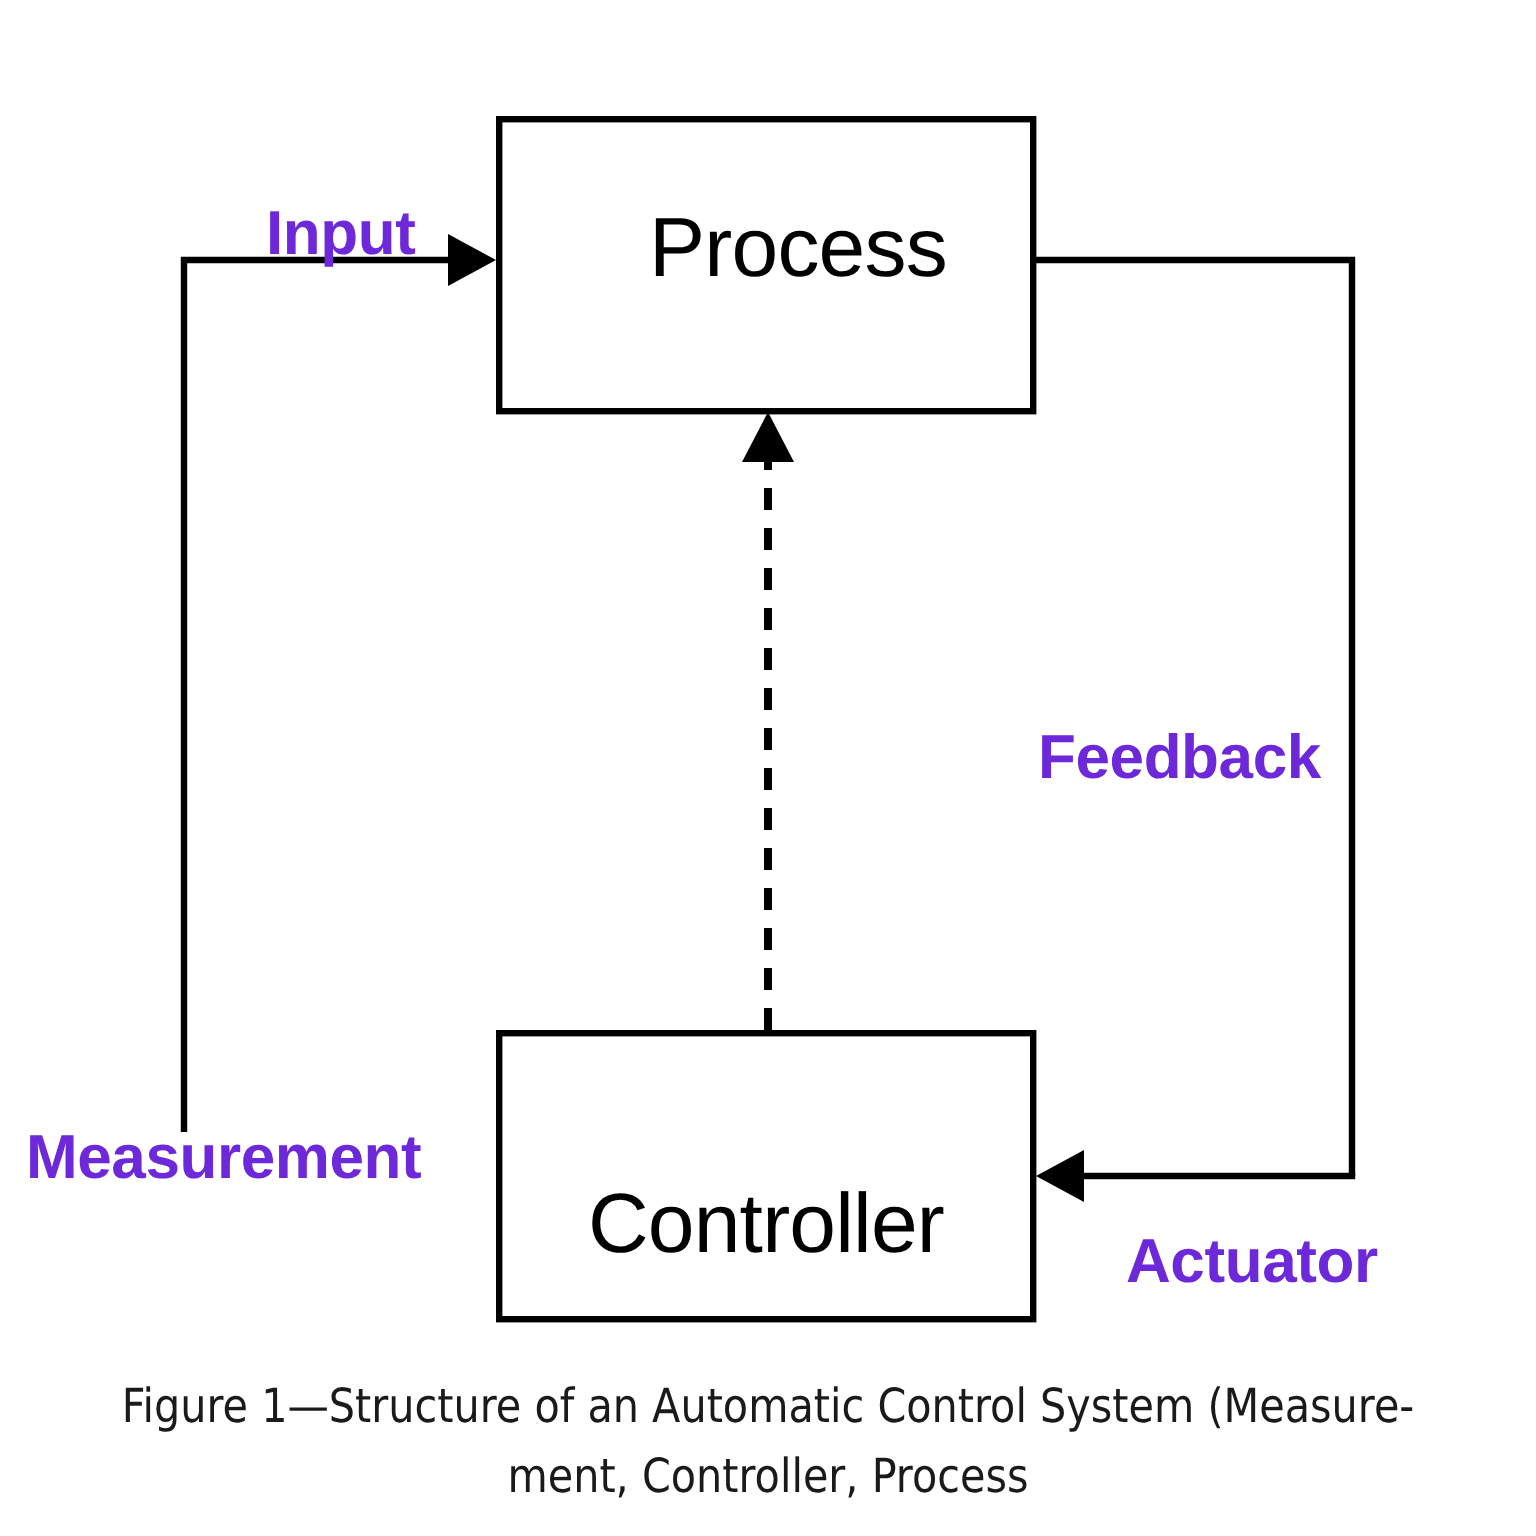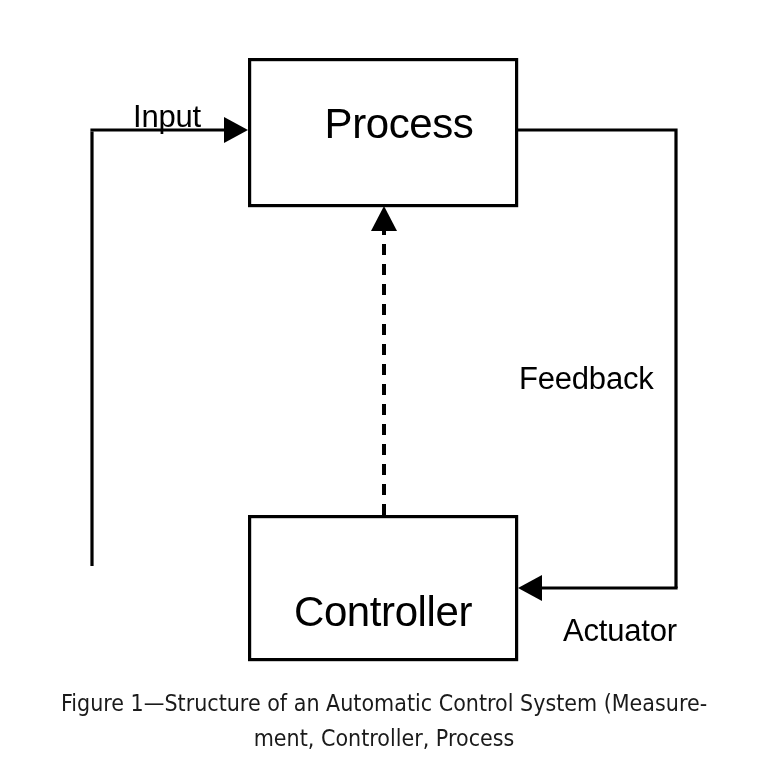--- a/index.html
+++ b/index.html
@@ -74,22 +74,23 @@
     left: 248px;
     top: 591px;
     width: 270px;
   }
 
   .edge-label {
     position: absolute;
     font-size: 31px;
     line-height: 1;
     white-space: nowrap;
-    color: #000000;
+    color: #6d28d9;
     letter-spacing: -0.2px;
+    font-weight: bold;
   }
   #input-label       { left: 133px; top: 101px; }
   #measurement-label { left: 13px;  top: 563px; }
   #feedback-label    { left: 519px; top: 363px; }
   #actuator-label    { left: 563px; top: 615px; }
 
   
   #figure-caption {
     position: absolute;
     left: 0;
@@ -128,20 +129,21 @@
 
     <path class="flow-line-dashed" d="M 384 515 L 384 224"></path>
     <polygon class="arrow-head" points="384,206 371,231 397,231"></polygon>
 
   </svg>
 
   <div class="node-label" id="process-label">Process</div>
   <div class="node-label" id="controller-label">Controller</div>
 
   <div class="edge-label" id="input-label">Input</div>
+  <div class="edge-label" id="measurement-label">Measurement</div>
   <div class="edge-label" id="feedback-label">Feedback</div>
   <div class="edge-label" id="actuator-label">Actuator</div>
 
   <div id="figure-caption">
     <span class="cap-line">Figure 1—Structure of an Automatic Control System (Measure-</span>
     <span class="cap-line">ment, Controller, Process</span>
   </div>
 
 </div>
 

